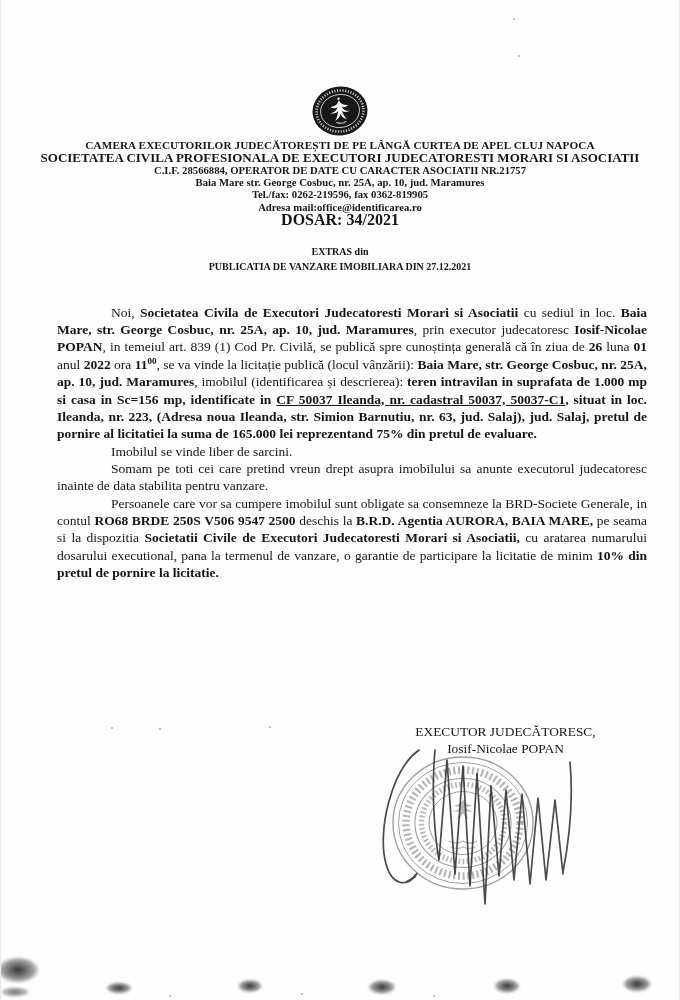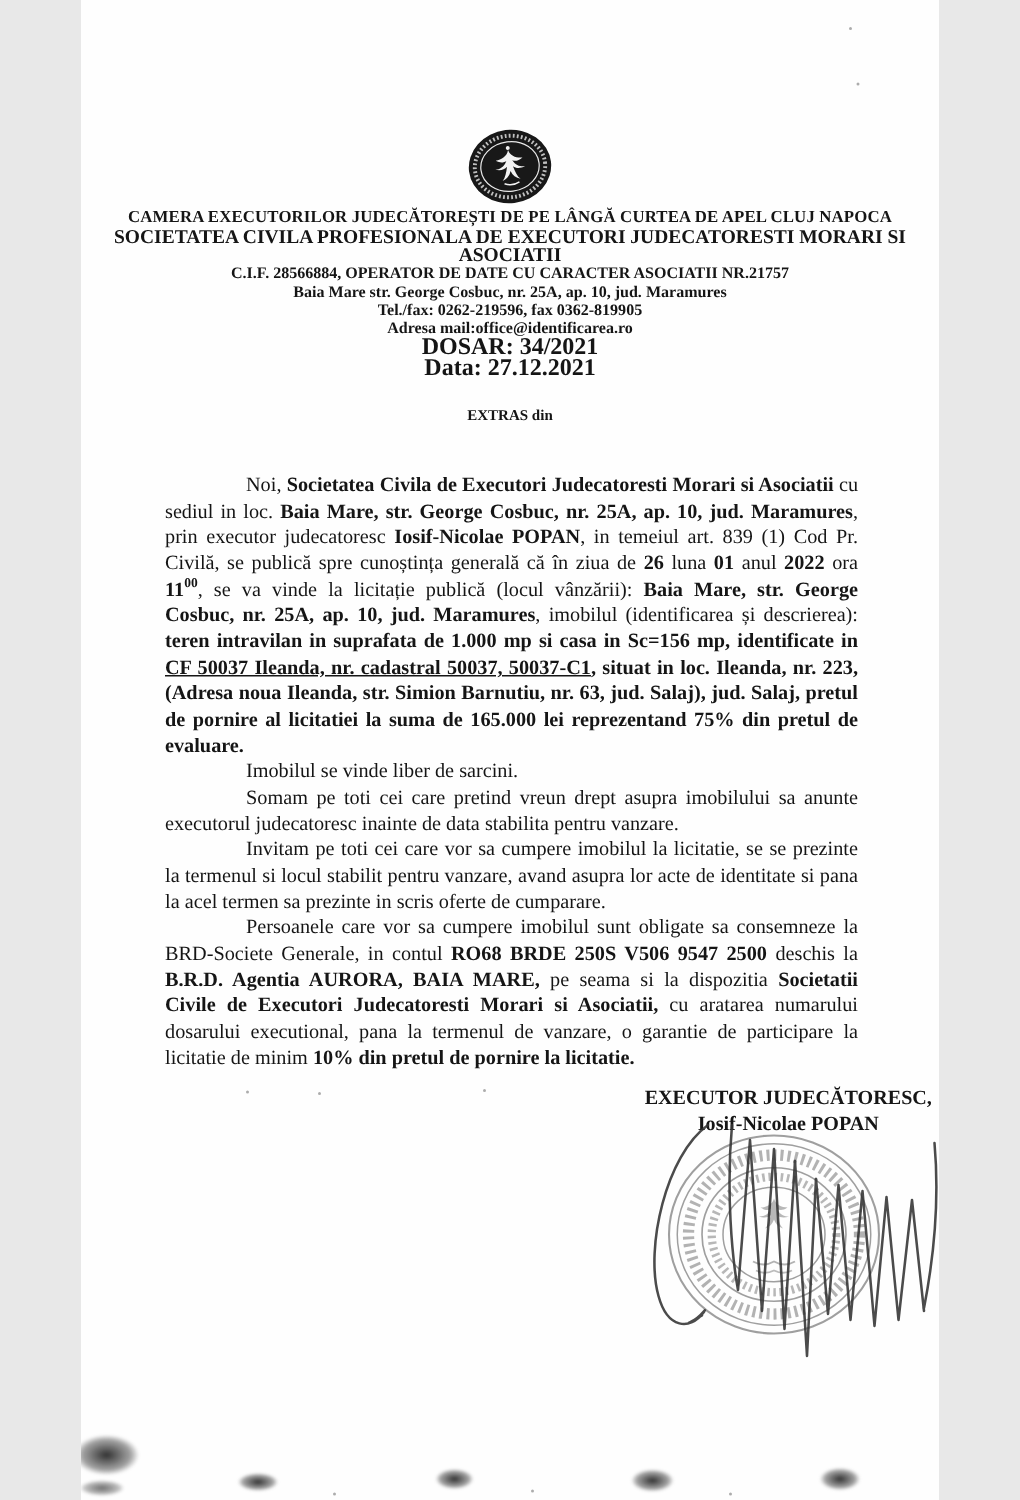--- a/index.html
+++ b/index.html
@@ -1,33 +1,33 @@
 <!DOCTYPE html>
 <html><head>
 <meta charset="utf-8">
 <style>
   html,body{margin:0;padding:0;background:#e8e8e8;}
   .page{
-    position:relative;width:572px;height:1000px;margin:0 auto;background:#fefefe;
+    position:relative;width:678px;height:1000px;margin:0 auto;background:#fefefe;
     font-family:"Liberation Serif","DejaVu Serif",serif;color:#151515;overflow:hidden;
   }
   .emblem-wrap{padding-top:85px;text-align:center;line-height:0;}
   .header{margin-top:3px;text-align:center;font-weight:bold;}
   .h-org1{font-size:11.2px;line-height:12.6px;letter-spacing:.1px;}
   .h-org2{font-size:13px;line-height:12.4px;}
   .h-small{font-size:10.7px;line-height:12.2px;}
   .h-dosar{font-size:16px;line-height:13.8px;}
   .title{margin-top:17px;text-align:center;font-weight:bold;font-size:10px;line-height:15.6px;}
-  .body-text{margin-top:29px;padding:0 54px 0 56px;font-size:13.5px;line-height:17.35px;text-align:justify;}
+  .body-text{margin-top:29px;padding:0 32px 0 56px;font-size:13.5px;line-height:17.35px;text-align:justify;}
   .body-text p{margin:0;text-indent:54px;}
   .body-text b{font-weight:bold;}
   .u{text-decoration:underline;}
   .sup{vertical-align:super;font-size:9px;font-weight:bold;line-height:0;}
-  .sig-block{position:absolute;top:724px;left:364px;width:215px;text-align:center;
-    font-weight:bold;font-size:13.4px;line-height:16.5px;}
+  .sig-block{position:absolute;top:724px;left:397px;width:215px;text-align:center;
+    font-weight:normal;font-size:13.4px;line-height:16.5px;}
   .stamp-wrap{position:absolute;top:753px;left:388px;width:148px;height:140px;opacity:.82;}
   .signature-wrap{position:absolute;top:734px;left:372px;width:220px;height:178px;}
   .smudge{position:absolute;border-radius:50%;
     background:radial-gradient(closest-side,rgba(22,22,22,.88),rgba(50,50,50,.45) 55%,rgba(0,0,0,0) 75%);
     filter:blur(1px);}
   .speck{position:absolute;width:2px;height:2px;border-radius:50%;background:rgba(0,0,0,.32);}
 </style>
 </head>
 <body>
 
@@ -47,32 +47,31 @@
   </div>
 
   <div class="header">
     <div class="h-org1">CAMERA EXECUTORILOR JUDECĂTOREȘTI DE PE LÂNGĂ CURTEA DE APEL CLUJ NAPOCA</div>
     <div class="h-org2">SOCIETATEA CIVILA PROFESIONALA DE EXECUTORI JUDECATORESTI MORARI SI ASOCIATII</div>
     <div class="h-small">C.I.F. 28566884, OPERATOR DE DATE CU CARACTER ASOCIATII NR.21757</div>
     <div class="h-small">Baia Mare str. George Cosbuc, nr. 25A, ap. 10, jud. Maramures</div>
     <div class="h-small">Tel./fax: 0262-219596, fax 0362-819905</div>
     <div class="h-small">Adresa mail:office@identificarea.ro</div>
     <div class="h-dosar">DOSAR: 34/2021</div>
-    <div class="h-dosar">Data: 27.12.2021</div>
   </div>
 
   <div class="title">
     <div>EXTRAS din</div>
+    <div>PUBLICATIA DE VANZARE IMOBILIARA DIN 27.12.2021</div>
   </div>
 
   <div class="body-text">
     <p><span>Noi, </span><b>Societatea Civila de Executori Judecatoresti Morari si Asociatii</b><span> cu sediul in loc. </span><b>Baia Mare, str. George Cosbuc, nr. 25A, ap. 10, jud. Maramures</b><span>, prin executor judecatoresc </span><b>Iosif-Nicolae POPAN</b><span>, in temeiul art. 839 (1) Cod Pr. Civilă, se publică spre cunoștința generală că în ziua de </span><b>26</b><span> luna </span><b>01</b><span> anul </span><b>2022</b><span> ora </span><b>11</b><span class="sup">00</span><span>, se va vinde la licitație publică (locul vânzării): </span><b>Baia Mare, str. George Cosbuc, nr. 25A, ap. 10, jud. Maramures</b><span>, imobilul (identificarea și descrierea): </span><b>teren intravilan in suprafata de 1.000 mp si casa in Sc=156 mp, identificate in </b><b class="u">CF 50037 Ileanda, nr. cadastral 50037, 50037-C1</b><b>, situat in loc. Ileanda, nr. 223, (Adresa noua Ileanda, str. Simion Barnutiu, nr. 63, jud. Salaj), jud. Salaj, pretul de pornire al licitatiei la suma de 165.000 lei reprezentand 75% din pretul de evaluare.</b></p>
     <p><span>Imobilul se vinde liber de sarcini.</span></p>
     <p><span>Somam pe toti cei care pretind vreun drept asupra imobilului sa anunte executorul judecatoresc inainte de data stabilita pentru vanzare.</span></p>
-    <p><span>Invitam pe toti cei care vor sa cumpere imobilul la licitatie, se se prezinte la termenul si locul stabilit pentru vanzare, avand asupra lor acte de identitate si pana la acel termen sa prezinte in scris oferte de cumparare.</span></p>
     <p><span>Persoanele care vor sa cumpere imobilul sunt obligate sa consemneze la BRD-Societe Generale, in contul </span><b>RO68 BRDE 250S V506 9547 2500</b><span> deschis la </span><b>B.R.D. Agentia AURORA, BAIA MARE,</b><span> pe seama si la dispozitia </span><b>Societatii Civile de Executori Judecatoresti Morari si Asociatii,</b><span> cu aratarea numarului dosarului executional, pana la termenul de vanzare, o garantie de participare la licitatie de minim </span><b>10% din pretul de pornire la licitatie.</b></p>
   </div>
 
   <div class="sig-block">
     <div>EXECUTOR JUDECĂTORESC,</div>
     <div>Iosif-Nicolae POPAN</div>
   </div>
 
   <div class="stamp-wrap">
     <svg width="148" height="140" viewBox="0 0 148 140">

